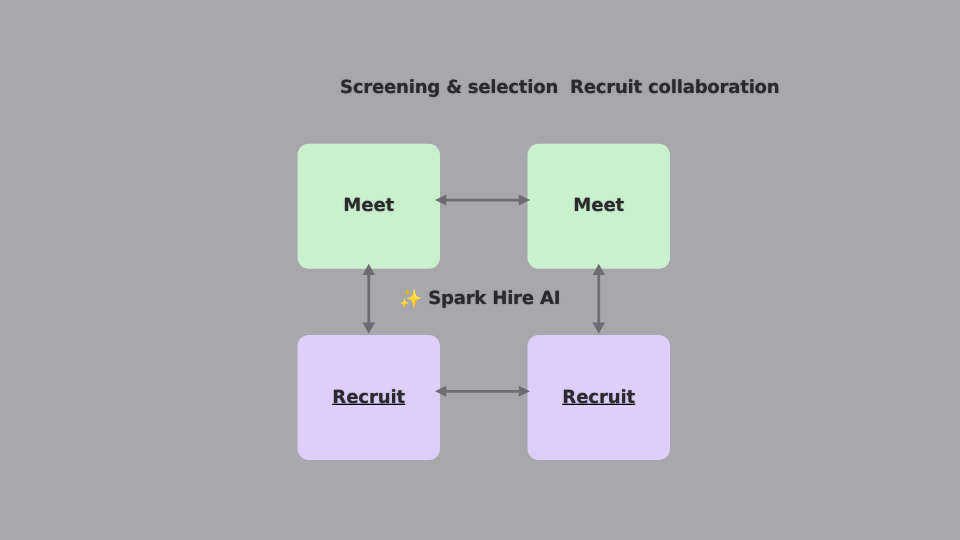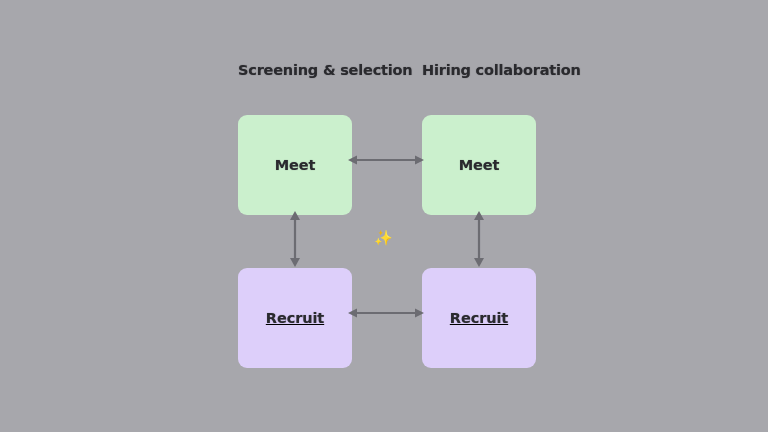--- a/index.html
+++ b/index.html
@@ -22,20 +22,21 @@
   
   .col-heading {
     position: absolute;
     font-size: 14.5px;
     font-weight: 700;
     color: #2a2a2e;
     letter-spacing: -0.2px;
     white-space: nowrap;
     text-align: center;
     text-shadow: 0 0 1px rgba(40,40,45,0.55);
+    margin-left: 34px;
   }
   #heading-screening {
     left: 238px;
     top: 62px;
     width: 114px;
   }
   #heading-hiring {
     left: 422px;
     top: 62px;
     width: 115px;
@@ -106,21 +107,21 @@
     text-shadow: 0 0 1px rgba(40,40,45,0.55);
   }
 </style>
 </head>
 <body>
 
 <div id="diagram-canvas">
 
   <div class="col-heading" id="heading-screening">Screening &amp; selection</div>
 
-  <div class="col-heading" id="heading-hiring">Hiring collaboration</div>
+  <div class="col-heading" id="heading-hiring">Recruit collaboration</div>
 
   <div class="node node-meet" id="node-meet-left">
     <span class="node-label">Meet</span>
   </div>
 
   <div class="node node-meet" id="node-meet-right">
     <span class="node-label">Meet</span>
   </div>
 
   <div class="node node-recruit" id="node-recruit-left">
@@ -158,15 +159,16 @@
   <div class="connector" id="conn-right-vertical">
     <svg width="14" height="56" viewBox="0 0 14 56">
       <line x1="7" y1="8" x2="7" y2="48" stroke="#6c6c72" stroke-width="2.2"></line>
       <path d="M7 0 L2 9 L12 9 Z" fill="#6c6c72"></path>
       <path d="M7 56 L2 47 L12 47 Z" fill="#6c6c72"></path>
     </svg>
   </div>
 
   <div id="brand-badge">
     <span id="brand-sparkle-icon">✨</span>
+    <span id="brand-name">Spark Hire AI</span>
   </div>
 
 </div>
 
 </body></html>

